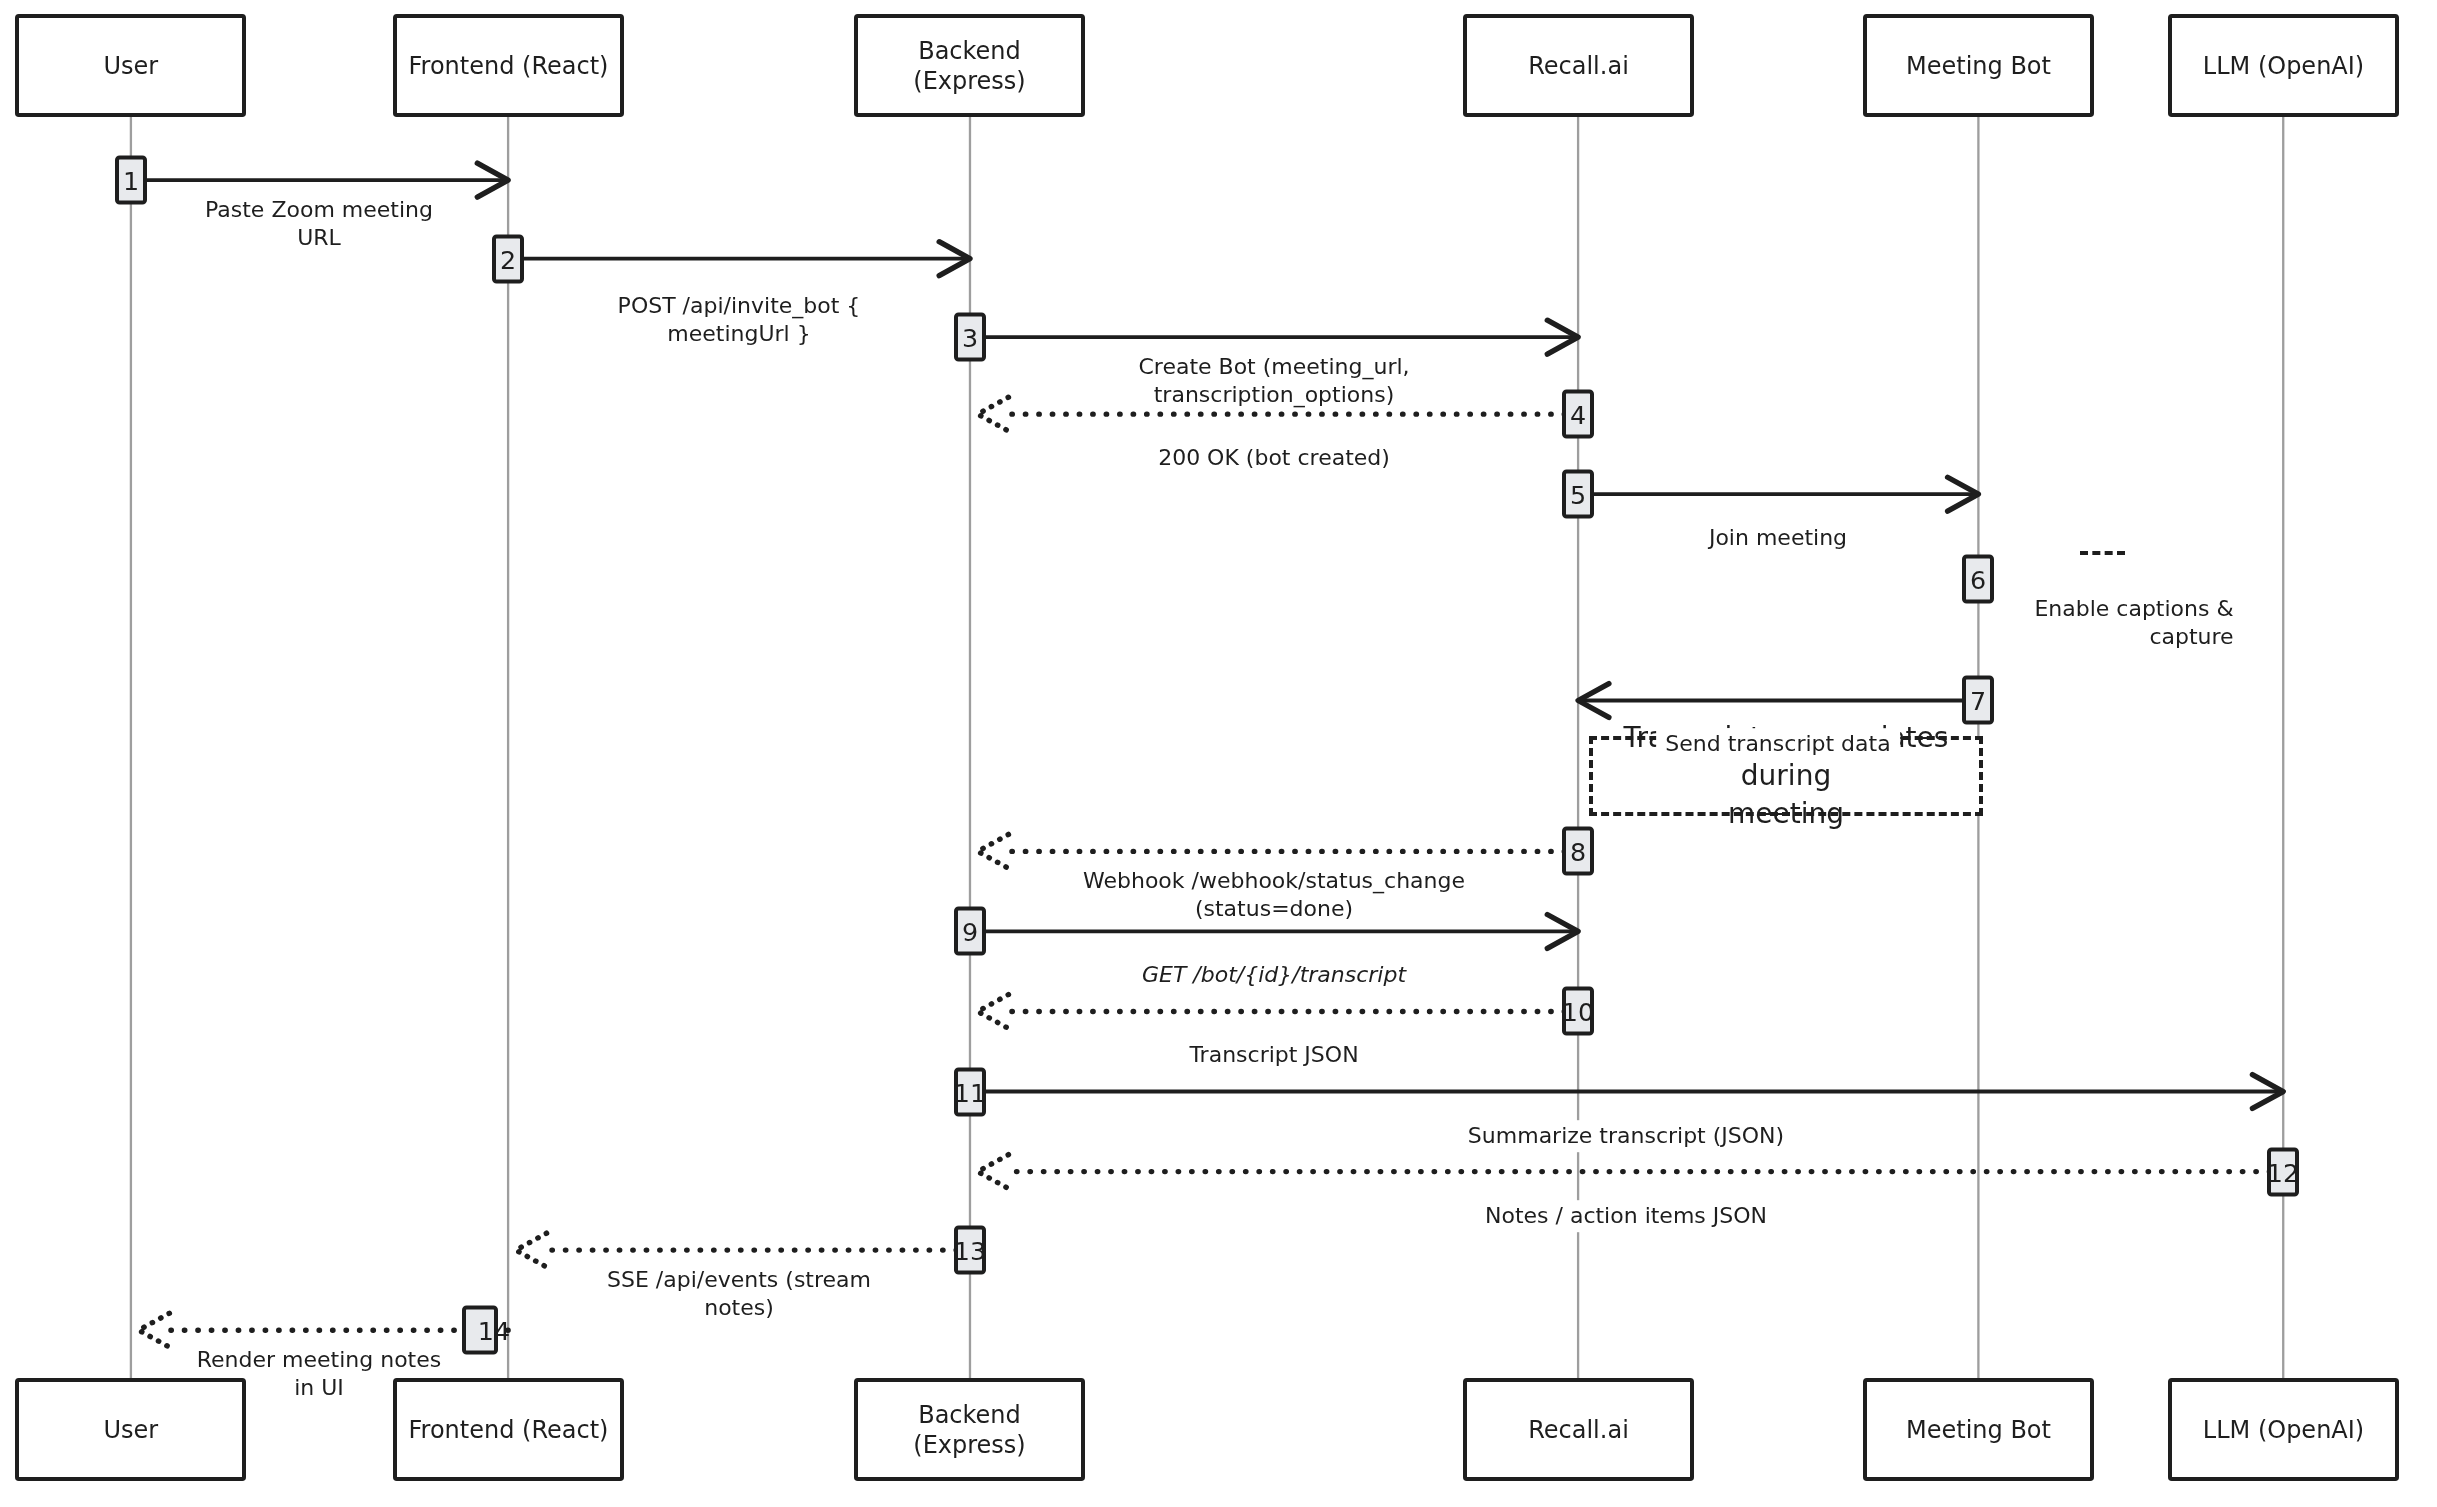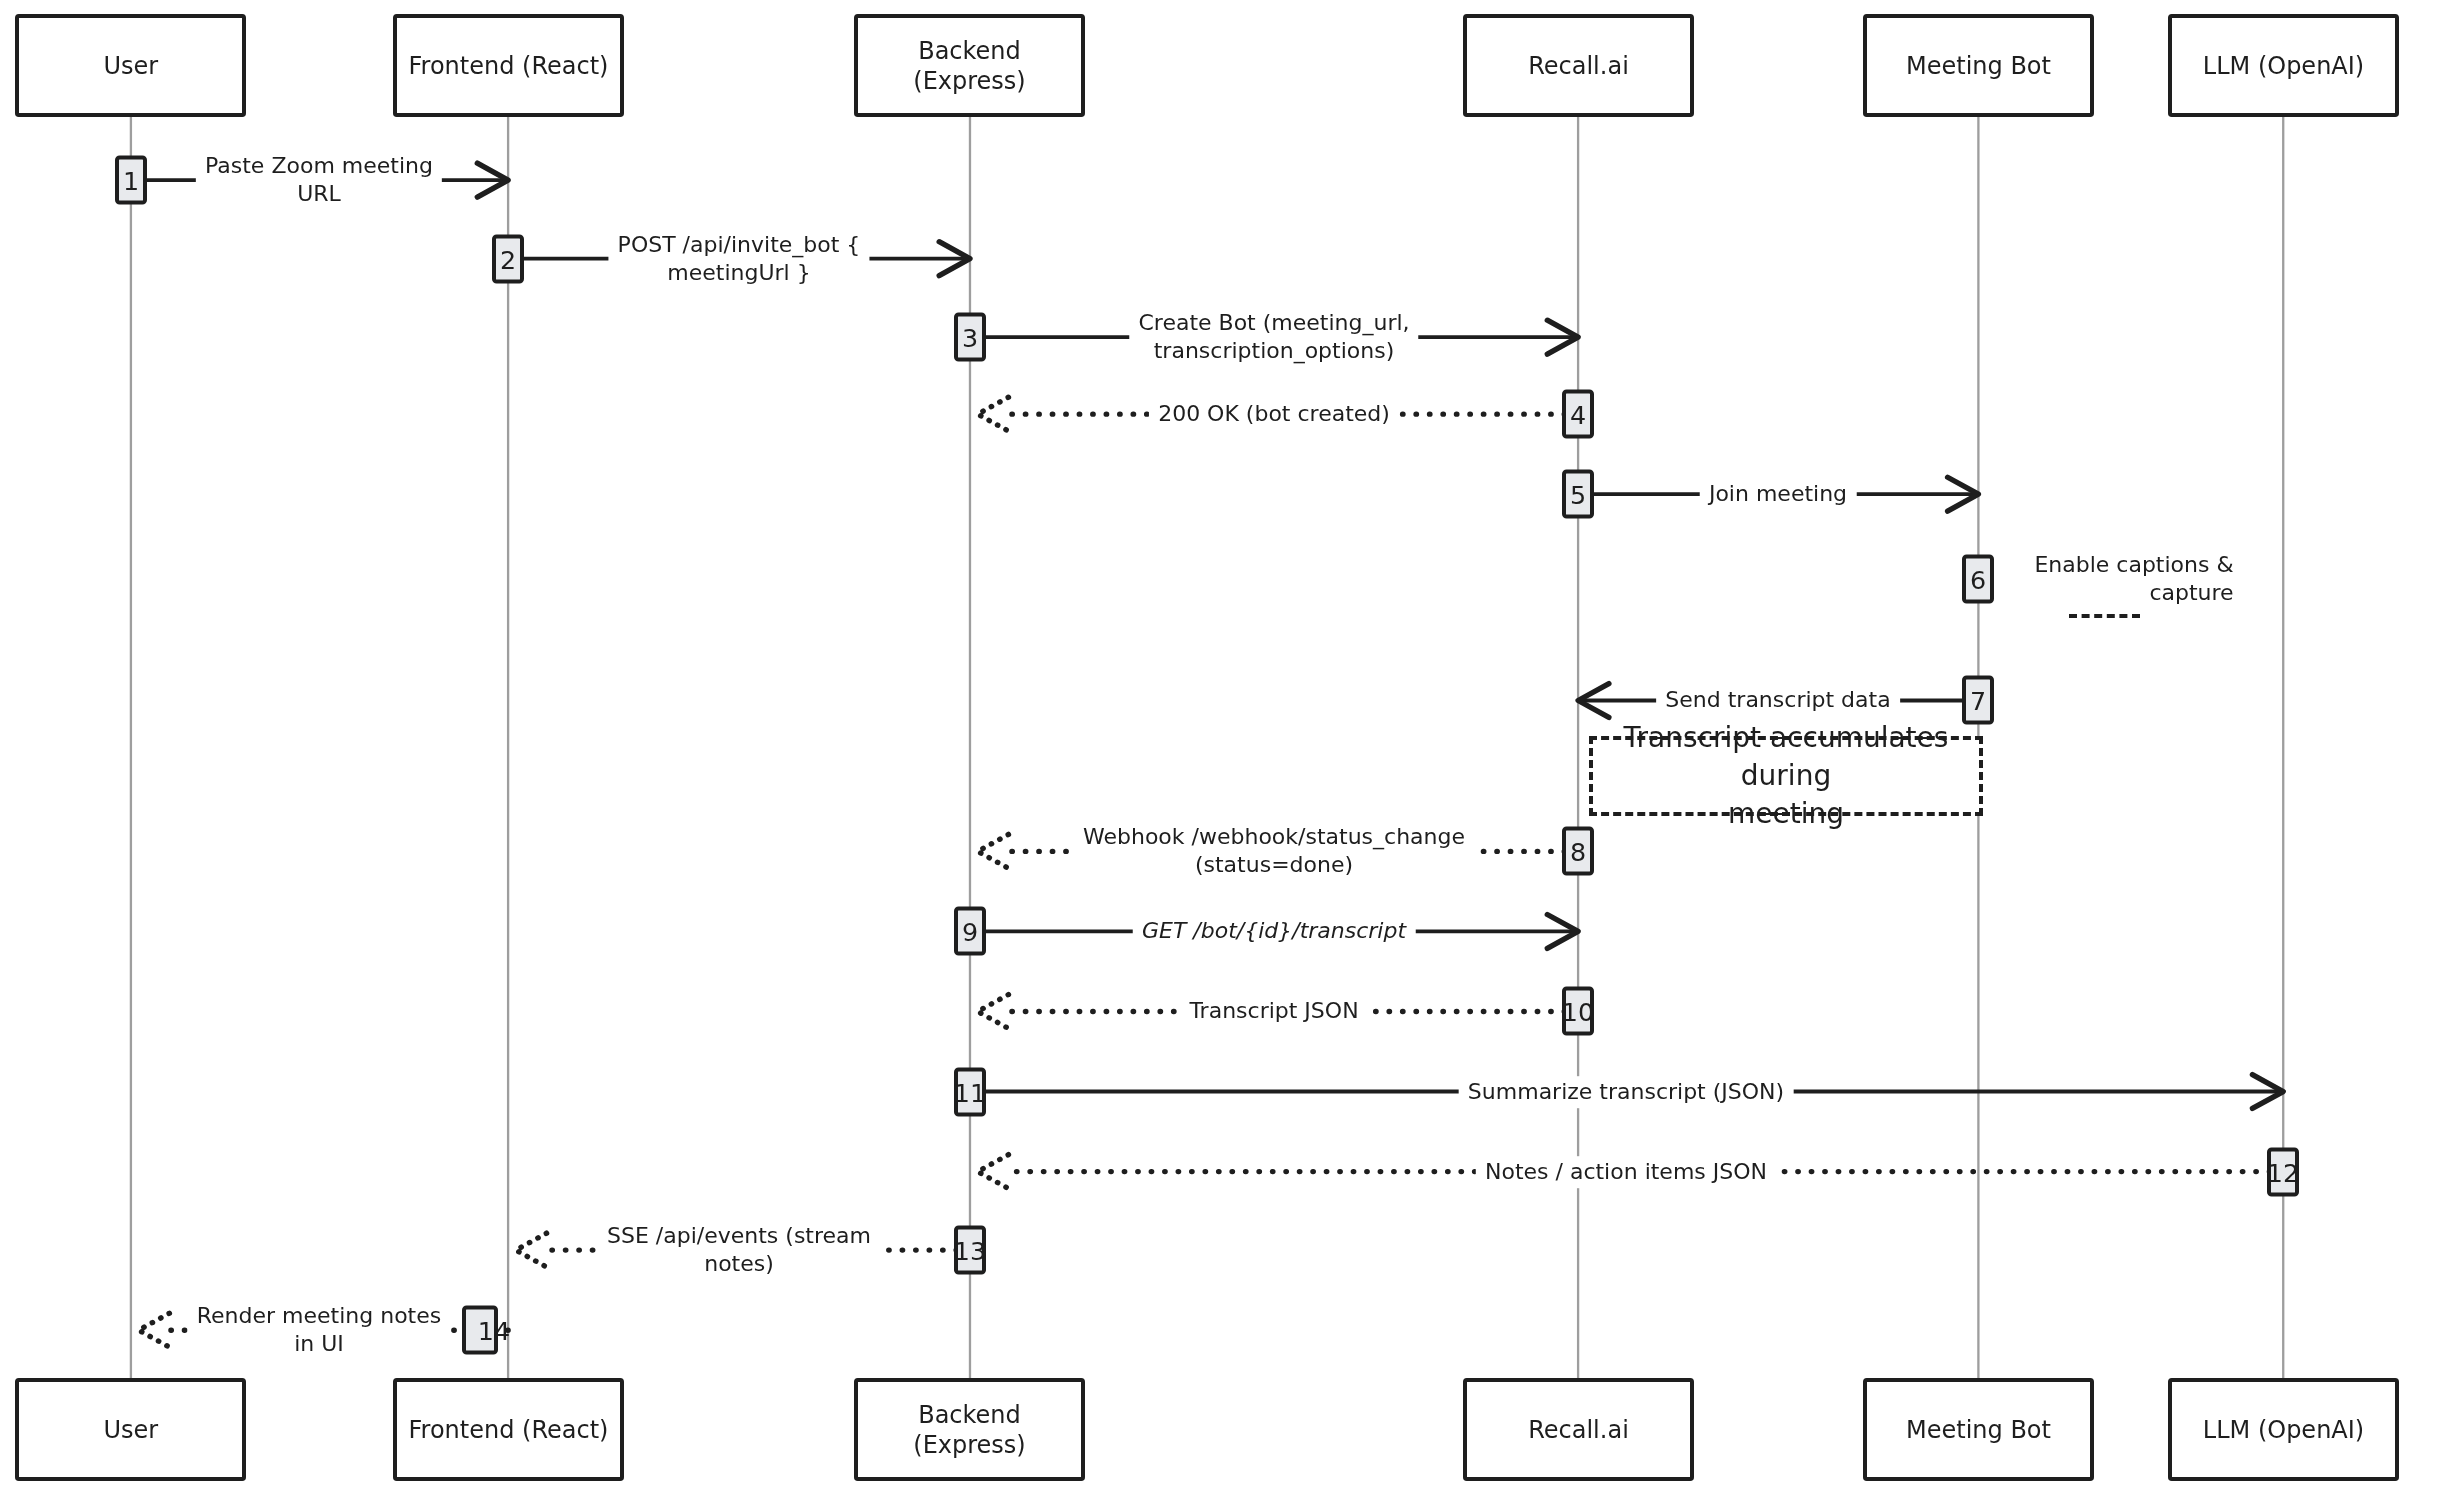--- a/index.html
+++ b/index.html
@@ -16,21 +16,21 @@
   }
   .marker{
     position:absolute;width:32px;height:49px;box-sizing:border-box;
     background:#e8eaed;border:4.6px solid #1e1e1e;border-radius:4.6px;
     display:flex;align-items:center;justify-content:center;
     font-size:25.4px;z-index:5;transform:translate(-50%,-50%);
   }
   .msg-label{
     position:absolute;transform:translate(-50%,-50%);
     background:#ffffff;padding:1.5px 9.2px;font-size:22px;line-height:1.3;
-    text-align:center;white-space:nowrap;z-index:3;
+    text-align:center;white-space:nowrap;z-index:3;margin-top:44px;
   }
   .note{
     position:absolute;box-sizing:border-box;border:4.6px dashed #1e1e1e;background:#ffffff;
     display:flex;flex-direction:column;align-items:center;justify-content:center;
     font-size:28px;line-height:1.35;text-align:center;z-index:2;
   }
   .selfdash{position:absolute;border-top:4.6px dashed #1e1e1e;z-index:2;}
 </style>
 </head>
 <body>
@@ -100,21 +100,21 @@
       <span>Transcript accumulates during</span>
       <span>meeting</span>
     </div>
     <div class="msg-label" style="left: 319px; top: 180px;">
       <div>Paste Zoom meeting</div>
       <div>URL</div>
     </div>
     <div class="marker" style="left: 131px; top: 180px;">
       <span>1</span>
     </div>
-    <div class="msg-label" style="left: 739px; top: 259px;">
+    <div class="msg-label" style="left: 739px; top: 276px;">
       <div>POST /api/invite_bot {</div>
       <div>meetingUrl }</div>
     </div>
     <div class="marker" style="left: 508px; top: 259px;">
       <span>2</span>
     </div>
     <div class="msg-label" style="left: 1274px; top: 337px;">
       <div>Create Bot (meeting_url,</div>
       <div>transcription_options)</div>
     </div>

